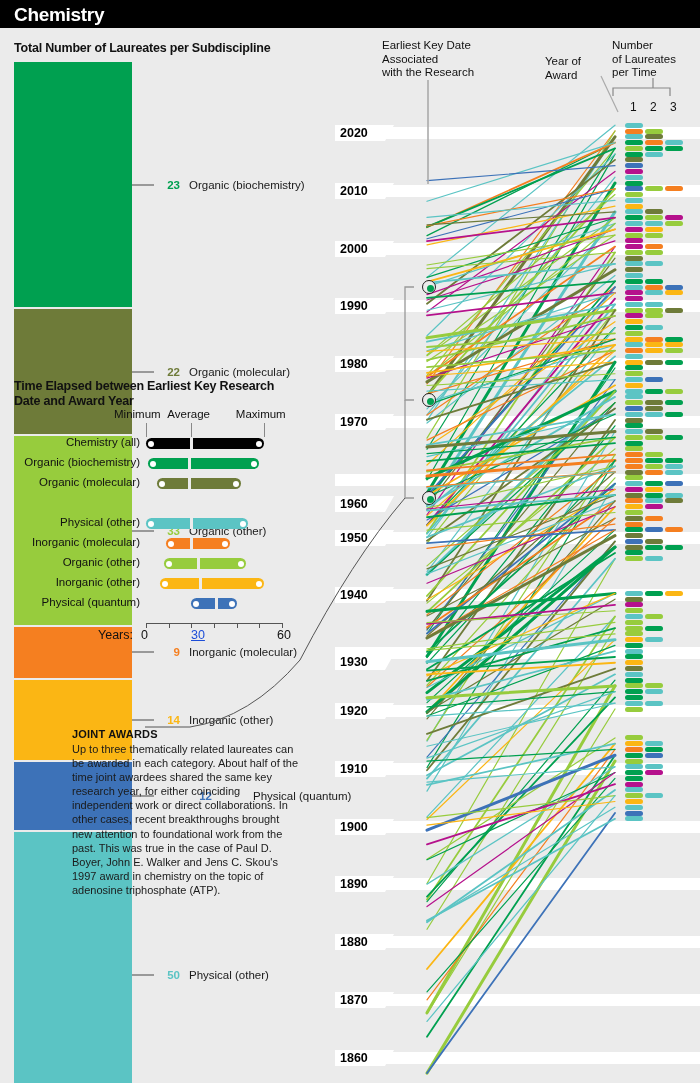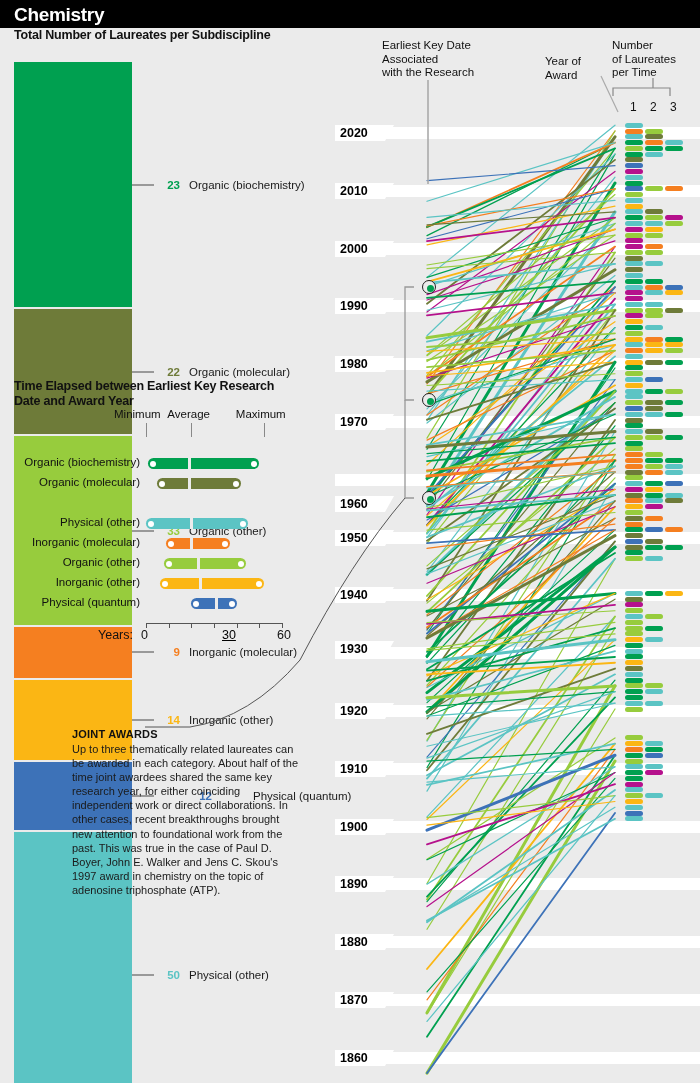--- a/index.html
+++ b/index.html
@@ -60,21 +60,21 @@
   .anno { position:absolute; font-size:11.5px; color:#111; line-height:13.6px; }
   svg.ov { position:absolute; left:0; top:0; width:700px; height:1083px; pointer-events:none; }
 </style>
 </head>
 <body>
 
 <div class="hdr">
   <div class="hdr-title">Chemistry</div>
 </div>
 
-<div class="sect-title" style="left:14px; top:28px;">Total Number of Laureates per Subdiscipline</div>
+<div class="sect-title" style="left:14px; top:41px;">Total Number of Laureates per Subdiscipline</div>
 
 <div id="stack">
     <div class="stack-seg" style="height: 245.1px; background: rgb(0, 160, 80); margin-bottom: 2px;"></div>
     <div class="stack-seg" style="height: 125.4px; background: rgb(110, 123, 57); margin-bottom: 2px;"></div>
     <div class="stack-seg" style="height: 188.1px; background: rgb(151, 204, 61); margin-bottom: 2px;"></div>
     <div class="stack-seg" style="height: 51.3px; background: rgb(245, 127, 32); margin-bottom: 2px;"></div>
     <div class="stack-seg" style="height: 79.8px; background: rgb(251, 182, 20); margin-bottom: 2px;"></div>
     <div class="stack-seg" style="height: 68.4px; background: rgb(61, 114, 184); margin-bottom: 2px;"></div>
     <div class="stack-seg" style="height: 285px; background: rgb(91, 196, 196); margin-bottom: 2px;"></div>
   </div>
@@ -119,20 +119,27 @@
 <div class="sect-title" style="left:14px; top:379px;">Time Elapsed between Earliest Key Research</div>
 <div class="sect-title" style="left:14px; top:394px;">Date and Award Year</div>
 
 <div id="ranges">
     <div class="cap-lbl" style="left: 114px; top: 30px;">Minimum</div>
     <div class="cap-tick" style="left: 146px; top: 45px; height: 14px; background: rgb(136, 136, 136);"></div>
     <div class="cap-lbl" style="left: 167.333px; top: 30px;">Average</div>
     <div class="cap-tick" style="left: 191.333px; top: 45px; height: 14px; background: rgb(136, 136, 136);"></div>
     <div class="cap-lbl" style="left: 235.867px; top: 30px;">Maximum</div>
     <div class="cap-tick" style="left: 263.867px; top: 45px; height: 14px; background: rgb(136, 136, 136);"></div>
+    <div class="rg-row" style="top: 59px;">
+      <div class="rg-lbl">Chemistry (all)</div>
+      <div class="rg-bar" style="left: 146px; width: 117.867px; background: rgb(0, 0, 0);"></div>
+      <div class="rg-gap" style="left: 189.833px;"></div>
+      <div class="rg-dot" style="left: 148px;"></div>
+      <div class="rg-dot" style="left: 255.867px;"></div>
+    </div>
     <div class="rg-row" style="top: 79px;">
       <div class="rg-lbl">Organic (biochemistry)</div>
       <div class="rg-bar" style="left: 148.267px; width: 111.067px; background: rgb(0, 160, 80);"></div>
       <div class="rg-gap" style="left: 187.567px;"></div>
       <div class="rg-dot" style="left: 150.267px;"></div>
       <div class="rg-dot" style="left: 251.333px;"></div>
     </div>
     <div class="rg-row" style="top: 99px;">
       <div class="rg-lbl">Organic (molecular)</div>
       <div class="rg-bar" style="left: 157.333px; width: 83.8667px; background: rgb(110, 123, 57);"></div>
@@ -174,21 +181,21 @@
       <div class="rg-gap" style="left: 214.767px;"></div>
       <div class="rg-dot" style="left: 193.333px;"></div>
       <div class="rg-dot" style="left: 228.667px;"></div>
     </div>
     <div id="axis" style="position: absolute; left: 146px; top: 245px; width: 136px; height: 1px; background: rgb(85, 85, 85);"></div>
     <div style="position: absolute; width: 1px; height: 5px; background: rgb(85, 85, 85); top: 245px; left: 146px;"></div>
     <div style="position: absolute; font-size: 12.5px; color: rgb(17, 17, 17); top: 250px; left: 141px;">0</div>
     <div style="position: absolute; width: 1px; height: 5px; background: rgb(85, 85, 85); top: 245px; left: 168.667px;"></div>
     <div style="position: absolute; width: 1px; height: 5px; background: rgb(85, 85, 85); top: 245px; left: 191.333px;"></div>
     <div style="position: absolute; width: 1px; height: 5px; background: rgb(85, 85, 85); top: 245px; left: 214px;"></div>
-    <div style="position: absolute; font-size: 12.5px; color: #000000; top: 250px; left: 222px; text-decoration: underline;">30</div>
+    <div style="position: absolute; font-size: 12.5px; color: #1d4ed8; top: 250px; left: 191px; text-decoration: underline;">30</div>
     <div style="position: absolute; width: 1px; height: 5px; background: rgb(85, 85, 85); top: 245px; left: 236.667px;"></div>
     <div style="position: absolute; width: 1px; height: 5px; background: rgb(85, 85, 85); top: 245px; left: 259.333px;"></div>
     <div style="position: absolute; width: 1px; height: 5px; background: rgb(85, 85, 85); top: 245px; left: 282px;"></div>
     <div style="position: absolute; font-size: 12.5px; color: rgb(17, 17, 17); top: 250px; left: 277px;">60</div>
     <div style="position: absolute; font-size: 12.5px; color: rgb(17, 17, 17); top: 250px; left: 98px;">Years:</div>
   </div>
 
 <div id="note">
   <h4>JOINT AWARDS</h4>
   <p>Up to three thematically related laureates can be awarded in each category. About half of the time joint awardees shared the same key research year, for either coinciding independent work or direct collaborations. In other cases, recent breakthroughs brought new attention to foundational work from the past. This was true in the case of Paul D. Boyer, John E. Walker and Jens C. Skou's 1997 award in chemistry on the topic of adenosine triphosphate (ATP).</p>
@@ -225,21 +232,21 @@
     </div>
     <div class="band" style="top: 431.6px;"></div>
     <div class="yr-tab" style="top: 429.6px; width: 50px;">
       <div class="yr-txt">1950</div>
     </div>
     <div class="band" style="top: 489.4px;"></div>
     <div class="yr-tab" style="top: 487.4px; width: 50px;">
       <div class="yr-txt">1940</div>
     </div>
     <div class="band" style="top: 547.2px;"></div>
-    <div class="yr-tab" style="top: 541px; width: 50px; padding-left: 13px;">
+    <div class="yr-tab" style="top: 554px; width: 50px; padding-left: 13px;">
       <div class="yr-txt">1930</div>
     </div>
     <div class="band" style="top: 605px;"></div>
     <div class="yr-tab" style="top: 603px; width: 50px;">
       <div class="yr-txt">1920</div>
     </div>
     <div class="band" style="top: 662.8px;"></div>
     <div class="yr-tab" style="top: 660.8px; width: 50px;">
       <div class="yr-txt">1910</div>
     </div>

